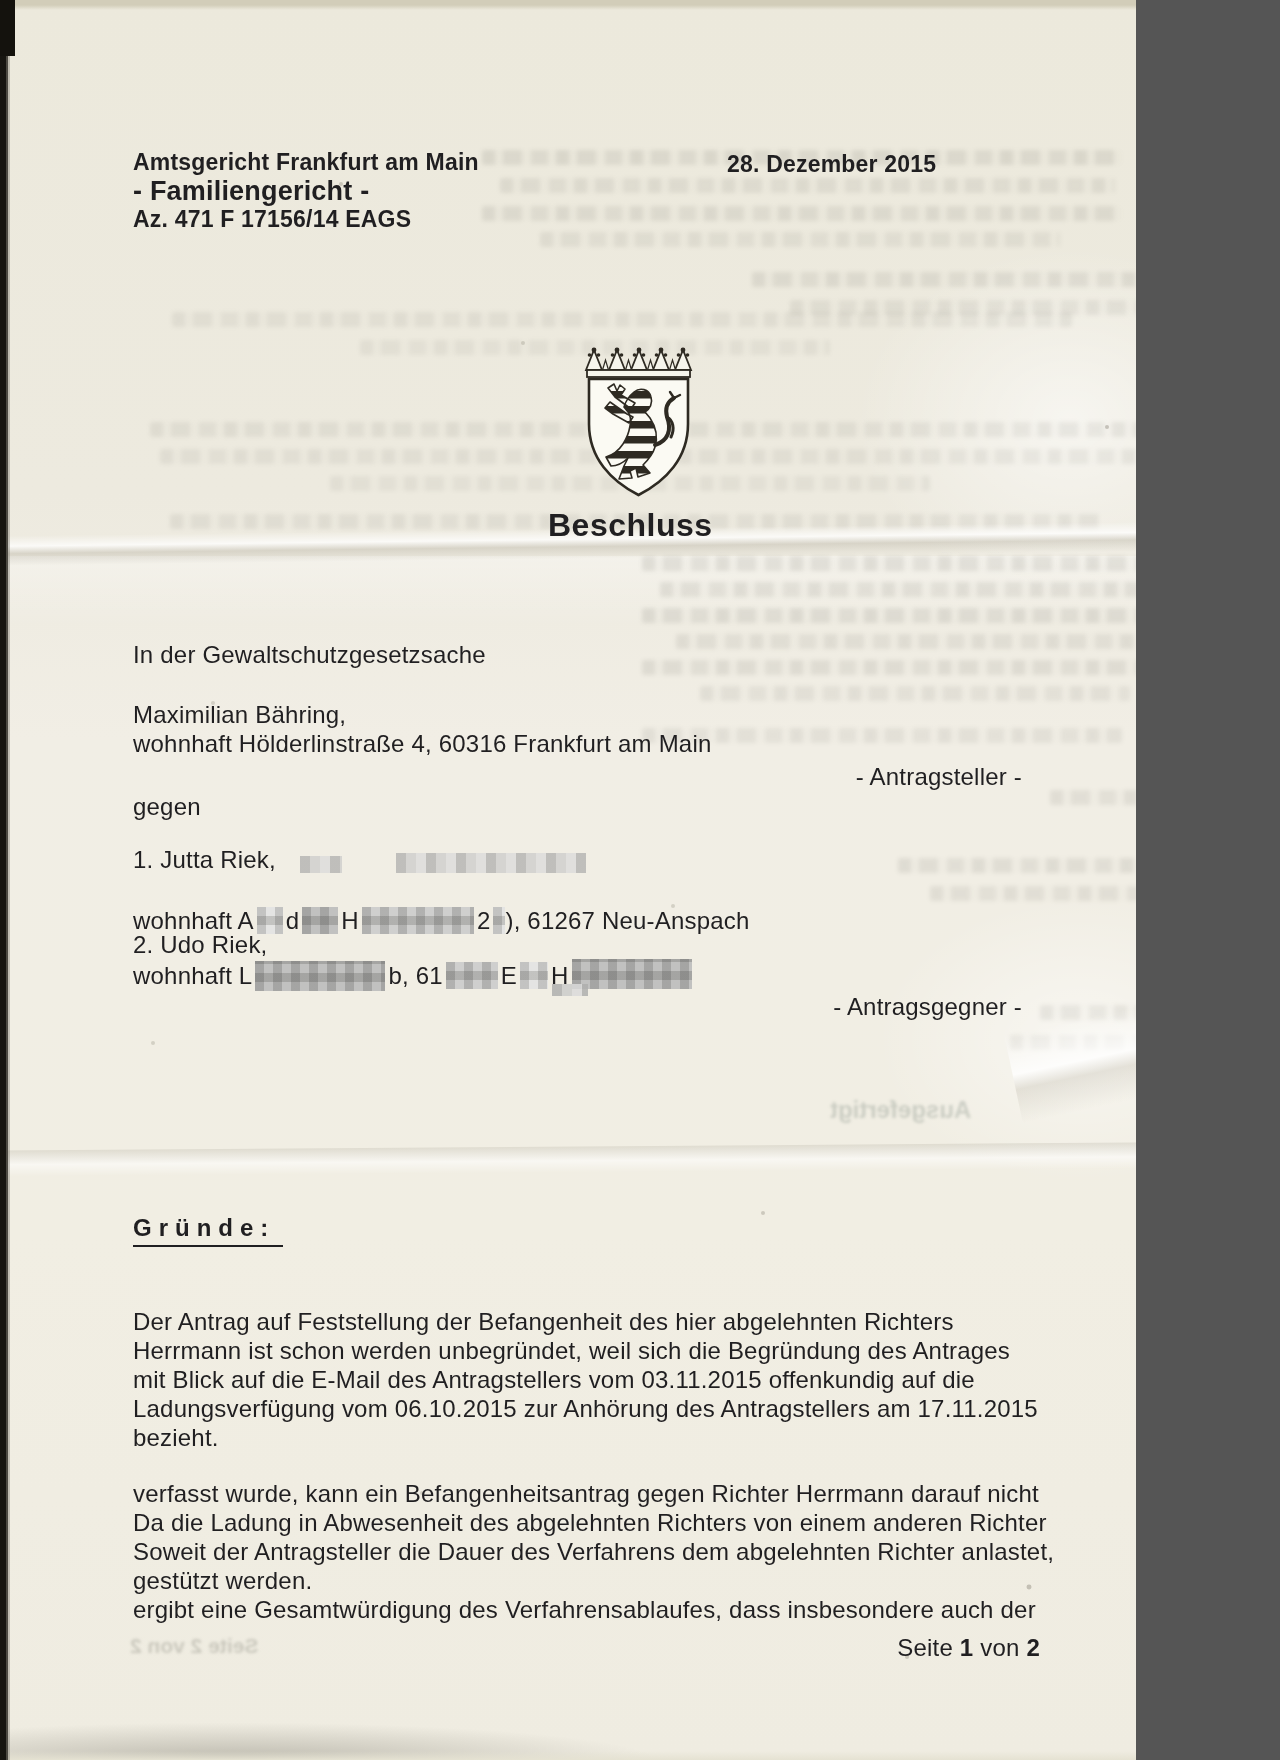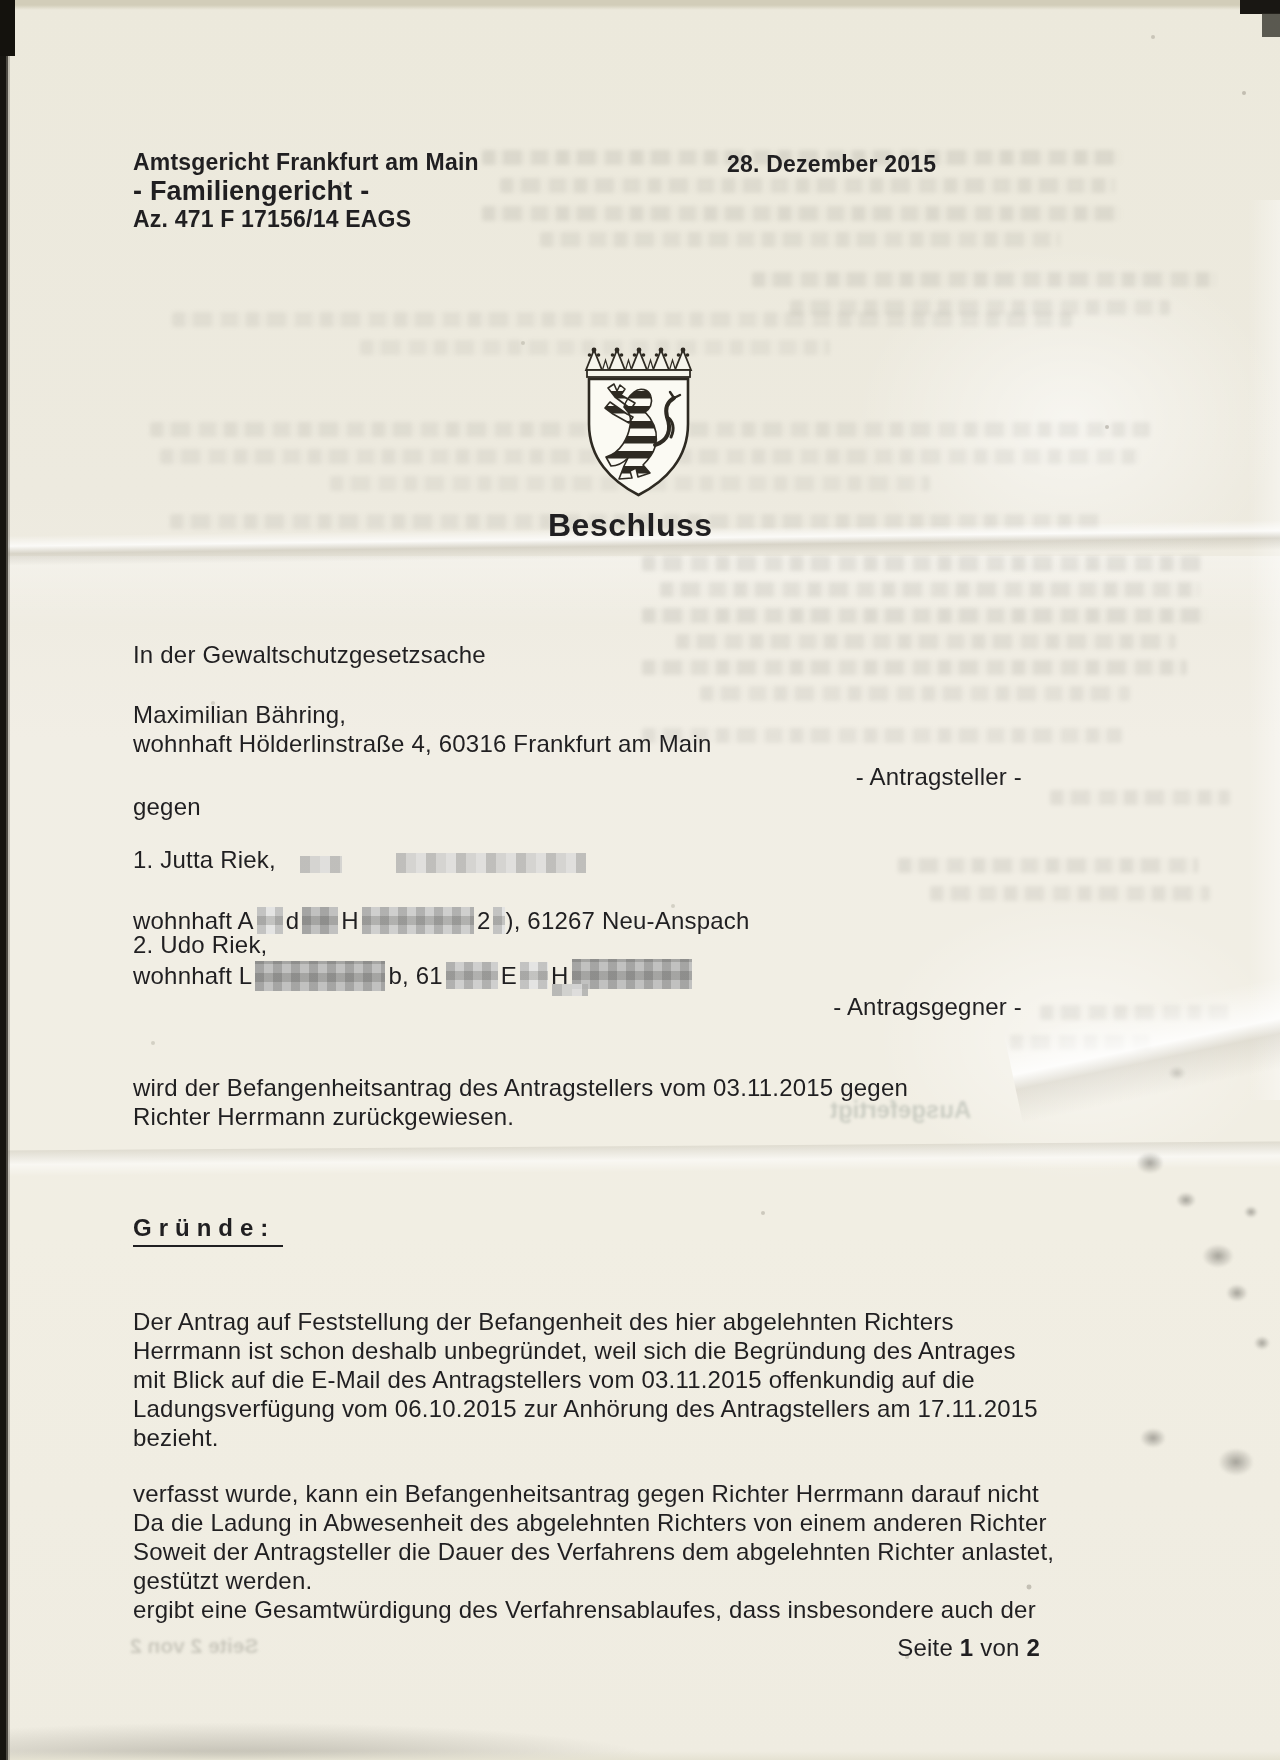--- a/index.html
+++ b/index.html
@@ -1,17 +1,17 @@
 <!DOCTYPE html>
 <html><head>
 <meta charset="utf-8">
 <style>
   html,body{margin:0;padding:0;background:#555;}
   #scan{
-    position:relative;width:1280px;height:1760px;overflow:hidden;
+    position:relative;width:1136px;height:1760px;overflow:hidden;
     background:linear-gradient(180deg,#ece9dc 0%,#edeadf 28%,#f1eee5 42%,#f1eee3 70%,#efece1 100%);
     font-family:"Liberation Sans","DejaVu Sans",sans-serif;color:#201f21;
   }
   .abs{position:absolute;}
   .t{position:absolute;font-size:24px;line-height:29px;letter-spacing:0.2px;white-space:nowrap;}
   .b{font-weight:bold;}
   .lines div{height:29px;white-space:nowrap;}
   
   .patch{position:absolute;pointer-events:none;}
   
@@ -189,32 +189,28 @@
     <span>wohnhaft A</span><span class="px l" style="width:26px;"></span><span>d</span><span class="px d" style="width:36px;"></span><span>H</span><span class="px" style="width:112px;"></span><span>2</span><span class="px l" style="width:12px;margin-right:0;"></span><span>), 61267 Neu-Anspach</span>
   </div>
 
   <div class="t" style="left:133px;top:930px;">2. Udo Riek,</div>
   <div class="t" style="left:133px;top:959px;">
     <span>wohnhaft L</span><span class="px d" style="width:130px;height:30px;vertical-align:-7px;"></span><span>b, 61</span><span class="px" style="width:52px;"></span><span>E</span><span class="px l" style="width:28px;"></span><span>H</span><span class="px d" style="width:120px;height:30px;"></span>
   </div>
   <div class="pxfloat" style="left:552px;top:984px;width:36px;height:12px;opacity:.85;"></div>
   <div class="t right-anchor" style="left:622px;top:992px;width:400px;">- Antragsgegner -</div>
 
-  <div class="t lines" style="left:133px;top:1073px;">
-    <div>wird der Befangenheitsantrag des Antragstellers vom 03.11.2015 gegen</div>
-    <div>Richter Herrmann zurückgewiesen.</div>
-  </div>
 
   <div class="abs" style="left:133px;top:1214px;">
     <span class="grounds-h">Gründe:</span>
   </div>
 
   <div class="t lines" style="left:133px;top:1307px;">
     <div>Der Antrag auf Feststellung der Befangenheit des hier abgelehnten Richters</div>
-    <div>Herrmann ist schon deshalb unbegründet, weil sich die Begründung des Antrages</div>
+    <div>Herrmann ist schon werden unbegründet, weil sich die Begründung des Antrages</div>
     <div>mit Blick auf die E-Mail des Antragstellers vom 03.11.2015 offenkundig auf die</div>
     <div>Ladungsverfügung vom 06.10.2015 zur Anhörung des Antragstellers am 17.11.2015</div>
     <div>bezieht.</div>
   </div>
 
   <div class="t lines" style="left:133px;top:1479px;">
     <div>verfasst wurde, kann ein Befangenheitsantrag gegen Richter Herrmann darauf nicht</div>
     <div>Da die Ladung in Abwesenheit des abgelehnten Richters von einem anderen Richter</div>
     <div>Soweit der Antragsteller die Dauer des Verfahrens dem abgelehnten Richter anlastet,</div>
     <div>gestützt werden.</div>

